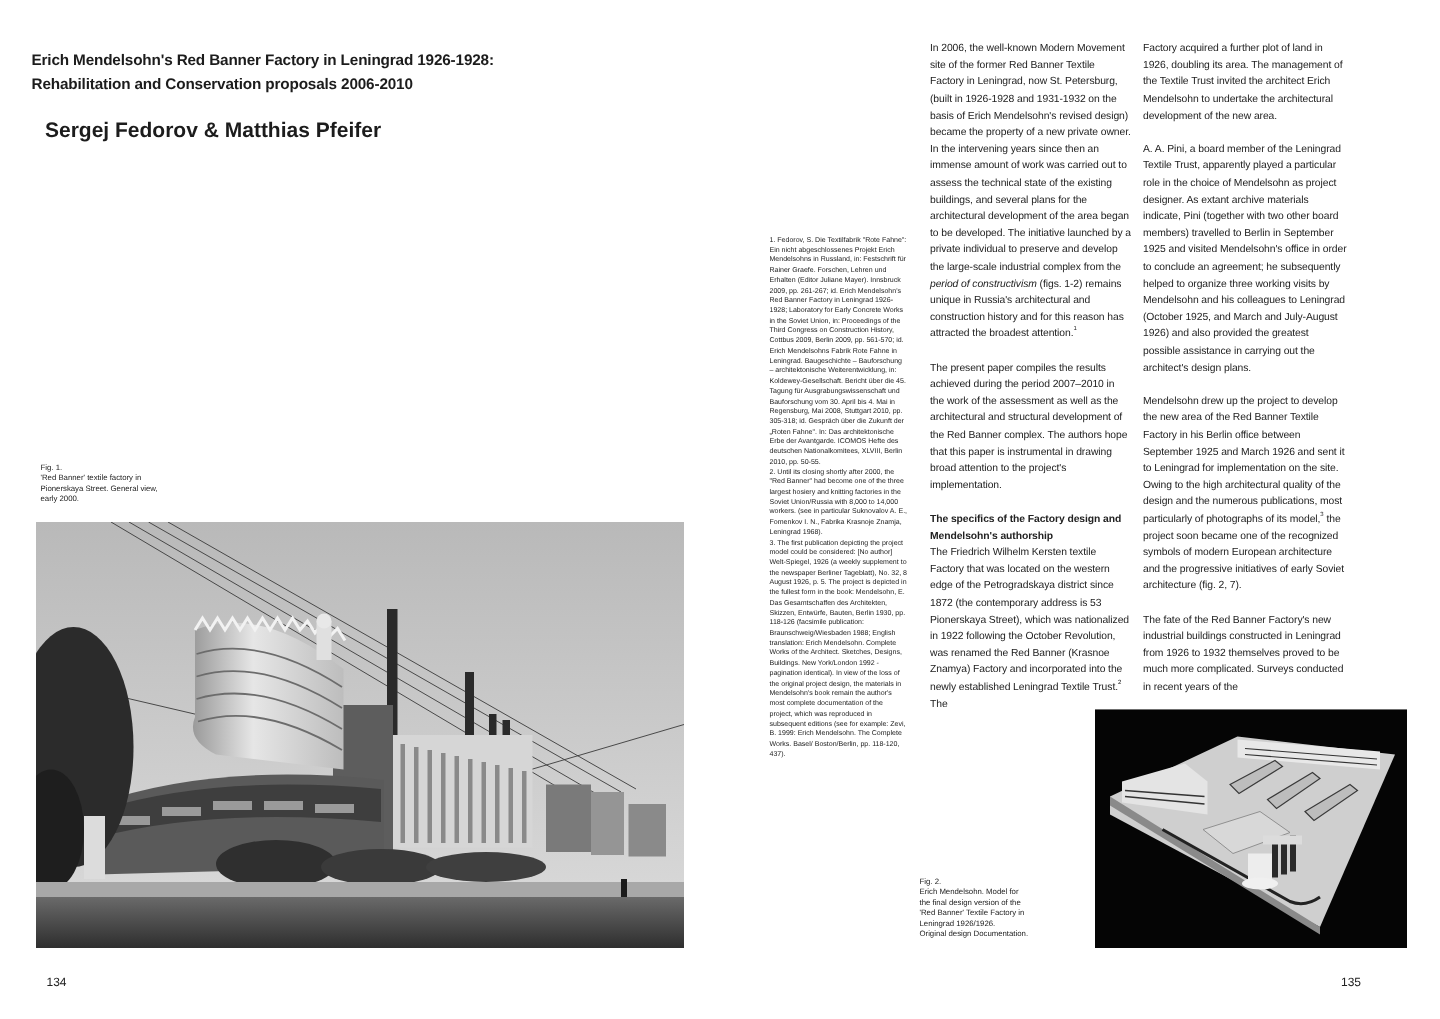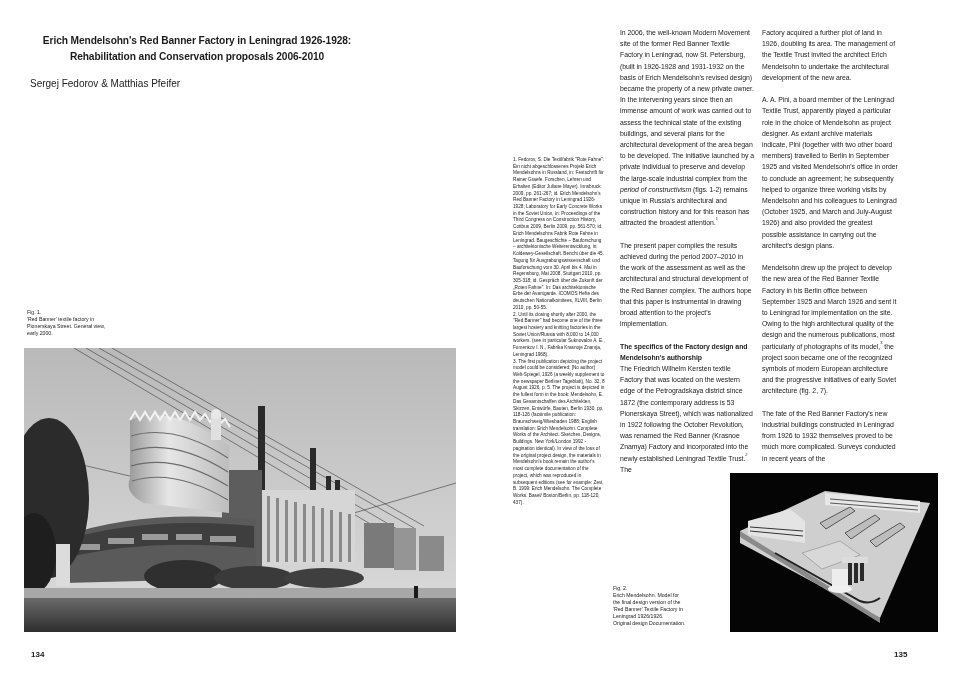--- a/index.html
+++ b/index.html
@@ -1,39 +1,39 @@
 <!DOCTYPE html>
 <html><head>
 <meta charset="utf-8">
 <style>
   html, body { margin:0; padding:0; background:#ffffff; }
   body { width:960px; height:679px; position:relative; overflow:hidden;
          font-family:"Liberation Sans", sans-serif; color:#1a1a1a; }
   .abs { position:absolute; }
 
-  .title { left:32px; top:33px; width:330px; font-size:10.2px; font-weight:bold; line-height:16px; color:#1c1c1c; letter-spacing:-0.1px;text-align:center; }
-  .authors { left:30px; top:78px; font-size:10px; font-weight:normal; color:#1c1c1c; }
+  .title { left:21px; top:33px; width:330px; font-size:10.2px; font-weight:bold; line-height:16px; color:#1c1c1c; letter-spacing:-0.1px; }
+  .authors { left:30px; top:78px; font-size:14px; font-weight:bold; color:#1c1c1c; }
 
   .caption { font-size:5.2px; line-height:7.1px; color:#222; }
   .cap1 { left:27px; top:309px; width:100px; }
   .cap2 { left:613px; top:585px; width:100px; }
 
   .notes { left:513px; top:157px; width:92px; font-size:4.7px; line-height:6.72px; color:#222; }
   .notes p { margin:0; }
 
   .body-col { font-size:6.9px; line-height:11.2px; color:#222; letter-spacing:-0.05px; }
   .body-col p { margin:0 0 11.2px 0; }
   .body-col h4 { margin:0; font-size:6.9px; font-weight:bold; line-height:11.2px; }
   .body-col h4 + p { margin-top:0; }
   .col1 { left:620px; top:27px; width:134px; }
   .col2 { left:762px; top:27px; width:136px; }
   .body-col em { font-style:italic; }
   sup { font-size:4px; vertical-align:top; line-height:0; position:relative; top:2px; }
 
-  .pageno { font-size:8px; font-weight:bold; color:#222; top:650px; }
+  .pageno { font-size:8px; font-weight:normal; color:#222; top:650px; }
   .pn-left { left:31px; }
   .pn-right { left:894px;text-align:right; }
 
   .photo1 { left:24px; top:348px; width:432px; height:284px; overflow:hidden; background:#c9c9c9; }
   .photo2 { left:730px; top:473px; width:208px; height:159px; overflow:hidden; background:#000; }
 </style>
 </head>
 <body>
 
 <div class="abs title">

